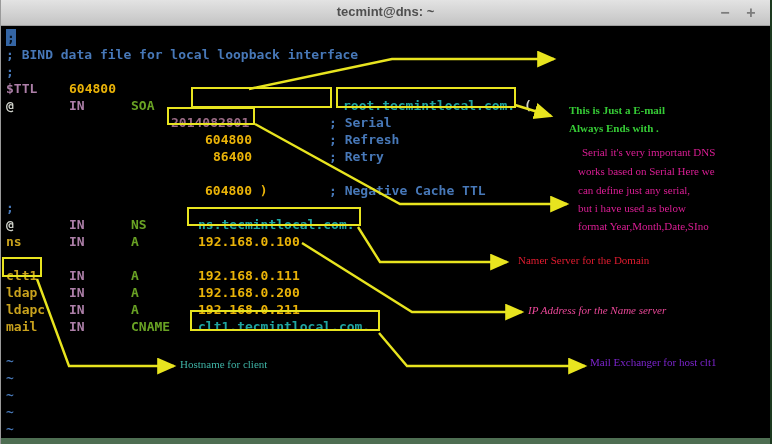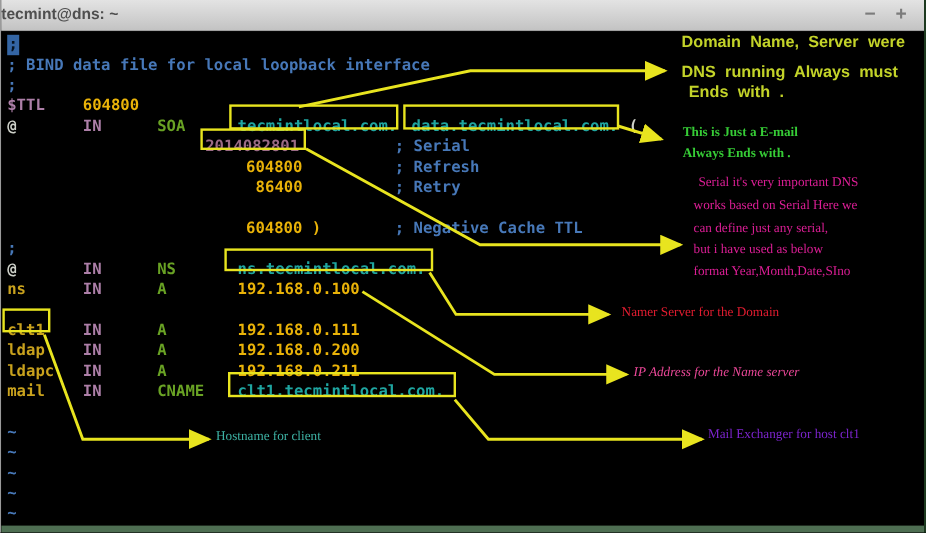--- a/index.html
+++ b/index.html
@@ -9,21 +9,21 @@
     border-left:1px solid #9a9a9a; border-right:2px solid #1d3a20;
     background:#000;
     font-family:"DejaVu Sans Mono", monospace;
   }
   .titlebar {
     position:absolute; top:0; left:0; right:0; height:26px;
     background:linear-gradient(#e3e3e3,#cdcdcd 70%,#c3c3c3);
     border-bottom:1px solid #9f9f9f;
   }
   .titlebar .title {
-    position:absolute; left:0; right:0; top:4px; 
+    position:absolute; left:0; right:0; top:4px; text-align:center;
     font-family:"Liberation Sans", sans-serif; font-weight:bold;
     font-size:13px; color:#4f4f4f;
   }
   .winbtn {
     position:absolute; top:2px; width:22px; height:22px; text-align:center;
     font-family:"Liberation Sans", sans-serif; font-weight:bold;
     font-size:16px; color:#7c7c7c; line-height:22px; cursor:pointer;
   }
   .winbtn.min { right:34px; }
   .winbtn.max { right:8px; }
@@ -80,22 +80,21 @@
     <div class="tline" style="top:20px"><span class="c0 blue">; BIND data file for local loopback interface</span></div>
     <div class="tline" style="top:37px"><span class="c0 blue">;</span></div>
     <div class="tline" style="top:54px">
       <span class="c0 plum">$TTL</span>
       <span class="red" style="left:63px">604800</span>
     </div>
     <div class="tline" style="top:71px">
       <span class="c0 gray">@</span>
       <span class="c1 plum">IN</span>
       <span class="c2 green">SOA</span>
-      <span class="c3 teal">tecmintlocal.com.</span>
-      <span class="c4 teal">data.tecmintlocal.com.</span>
+      <span class="c4 teal">root.tecmintlocal.com.</span>
       <span class="cp gray">(</span>
     </div>
     <div class="tline" style="top:88px">
       <span class="serial" style="left:165px">2014082801</span>
       <span class="cc blue">; Serial</span>
     </div>
     <div class="tline" style="top:105px">
       <span class="red" style="left:199px">604800</span>
       <span class="cc blue">; Refresh</span>
     </div>
@@ -170,25 +169,20 @@
         <polyline points="248,63 391,33 553,33" marker-end="url(#ah)"></polyline>
         <polyline points="514,79 550,90" marker-end="url(#ah)"></polyline>
         <polyline points="254,98 399,178 566,178" marker-end="url(#ah)"></polyline>
         <polyline points="357,201 379,236 506,236" marker-end="url(#ah)"></polyline>
         <polyline points="301,217 411,286 521,286" marker-end="url(#ah)"></polyline>
         <polyline points="36,253 68,340 173,340" marker-end="url(#ah)"></polyline>
         <polyline points="378,307 406,340 584,340" marker-end="url(#ah)"></polyline>
       </g>
     </svg>
 
-    <div class="note note-domain">
-      <span style="left:567px; top:1px">Domain Name, Server were</span>
-      <span style="left:567px; top:26px">DNS running Always must</span>
-      <span style="left:573px; top:43px">Ends with .</span>
-    </div>
     <div class="note serif note-email">
       <span style="left:568px; top:78px">This is Just a E-mail</span>
       <span style="left:568px; top:96px">Always Ends with .</span>
     </div>
     <div class="note serif note-serial">
       <span style="left:581px; top:120px">Serial it's very important DNS</span>
       <span style="left:577px; top:139px">works based on Serial Here we</span>
       <span style="left:577px; top:158px">can define just any serial,</span>
       <span style="left:577px; top:176px">but i have used as below</span>
       <span style="left:577px; top:194px">format Year,Month,Date,SIno</span>

